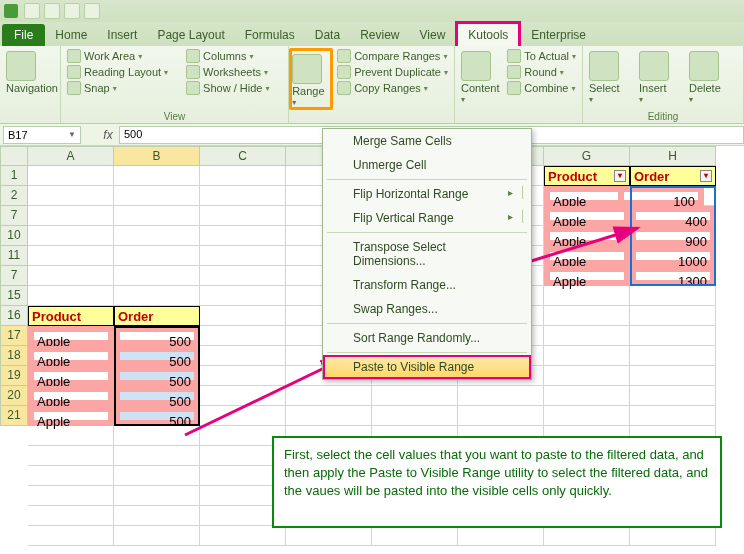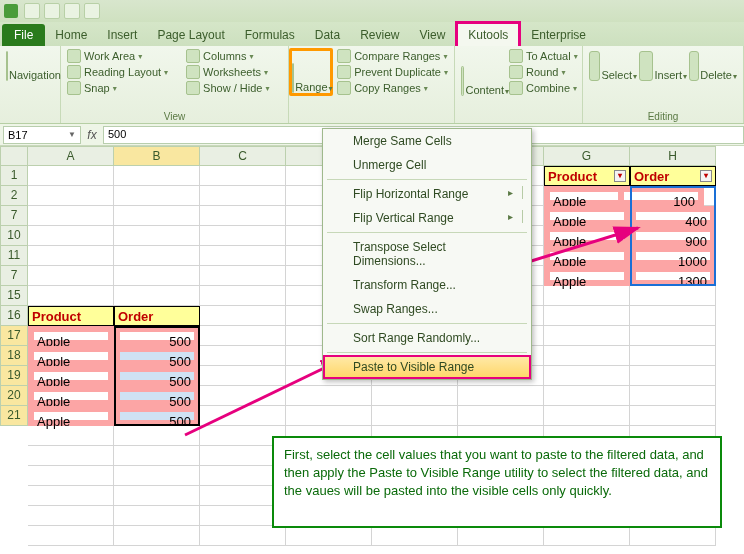--- a/index.html
+++ b/index.html
@@ -14,32 +14,32 @@
 
 .tabs { height: 24px; background: linear-gradient(#d5e6c8,#cde0bf); display:flex; align-items:flex-end; padding-left:2px; }
 .tab { padding: 4px 10px; font-size: 12px; color:#3b5d2b; cursor:pointer; }
 .tab.file { background:#2a7b1c; color:#fff; border-radius:3px 3px 0 0; padding:4px 12px; }
 .tab.kutools { border:3px solid #e6007e; border-bottom:none; background:#f4f8ef; }
 
 
 .ribbon { height: 78px; background: linear-gradient(#f1f7ec,#e6efdd); border-bottom:1px solid #b6cfa4; display:flex; }
 .rgroup { border-right:1px solid #c7dab8; padding:2px 6px 0 6px; position:relative; display:flex; flex-direction:column; }
 .rgroup .glabel { position:absolute; bottom:1px; left:0; right:0; text-align:center; font-size:10px; color:#5b7a45; }
-.bigbtn { width:48px; text-align:center; font-size:11px; color:#3b5d2b; display:flex; flex-direction:row; align-items:flex-end; gap:1px; padding-top:3px; }
+.bigbtn { width:48px; text-align:center; font-size:11px; color:#3b5d2b; display:flex; flex-direction:column; align-items:flex-start; gap:1px; padding-top:3px; }
 .bigbtn .bic { width:30px; height:30px; background:#cfe3c0; border:1px solid #a6c28e; border-radius:3px; }
 .bigbtn .arr { font-size:8px; color:#5b7a45; }
 .smallrow { display:flex; align-items:center; gap:3px; font-size:11px; color:#3b5d2b; padding:1px 0; white-space:nowrap; }
 .smallrow .sic { width:14px; height:14px; background:#cfe3c0; border:1px solid #a6c28e; border-radius:2px; }
 .range-hl { border:3px solid #ff9900; border-radius:2px; }
 
 
 .fbar { height:22px; border-bottom:1px solid #c9d8bc; display:flex; align-items:center; background:#eef5e7; }
 .namebox { width:78px; border:1px solid #b8cead; height:18px; margin-left:3px; background:#fff; font-size:11px; padding:1px 4px; display:flex; align-items:center; justify-content:space-between; }
 .namebox .dd { font-size:8px; color:#666; }
-.fx { width:22px; text-align:center; font-style:italic; font-size:12px; color:#555; }
+.fx { width:22px; text-align:center; font-style:italic; font-size:12px; color:#555;margin-left:16px; }
 .finput { flex:1; height:18px; border:1px solid #b8cead; background:#fff; font-size:11px; padding:1px 4px; }
 
 
 .gridwrap { position:absolute; top:146px; left:0; right:0; bottom:0; overflow:hidden; }
 .corner { position:absolute; left:0; top:0; width:28px; height:20px; background:#e9efe3; border:1px solid #bcd0ae; }
 .colhdrs { position:absolute; left:28px; top:0; height:20px; display:flex; }
 .ch { width:86px; height:20px; background:#e9efe3; border:1px solid #bcd0ae; border-left:none; text-align:center; font-size:12px; color:#3a5a2c; line-height:18px; }
 .ch.sel { background:#f9e7a0; }
 .rowhdrs { position:absolute; left:0; top:20px; width:28px; }
 .rh { height:20px; background:#e9efe3; border:1px solid #bcd0ae; border-top:none; text-align:center; font-size:12px; color:#3a5a2c; line-height:18px; }

